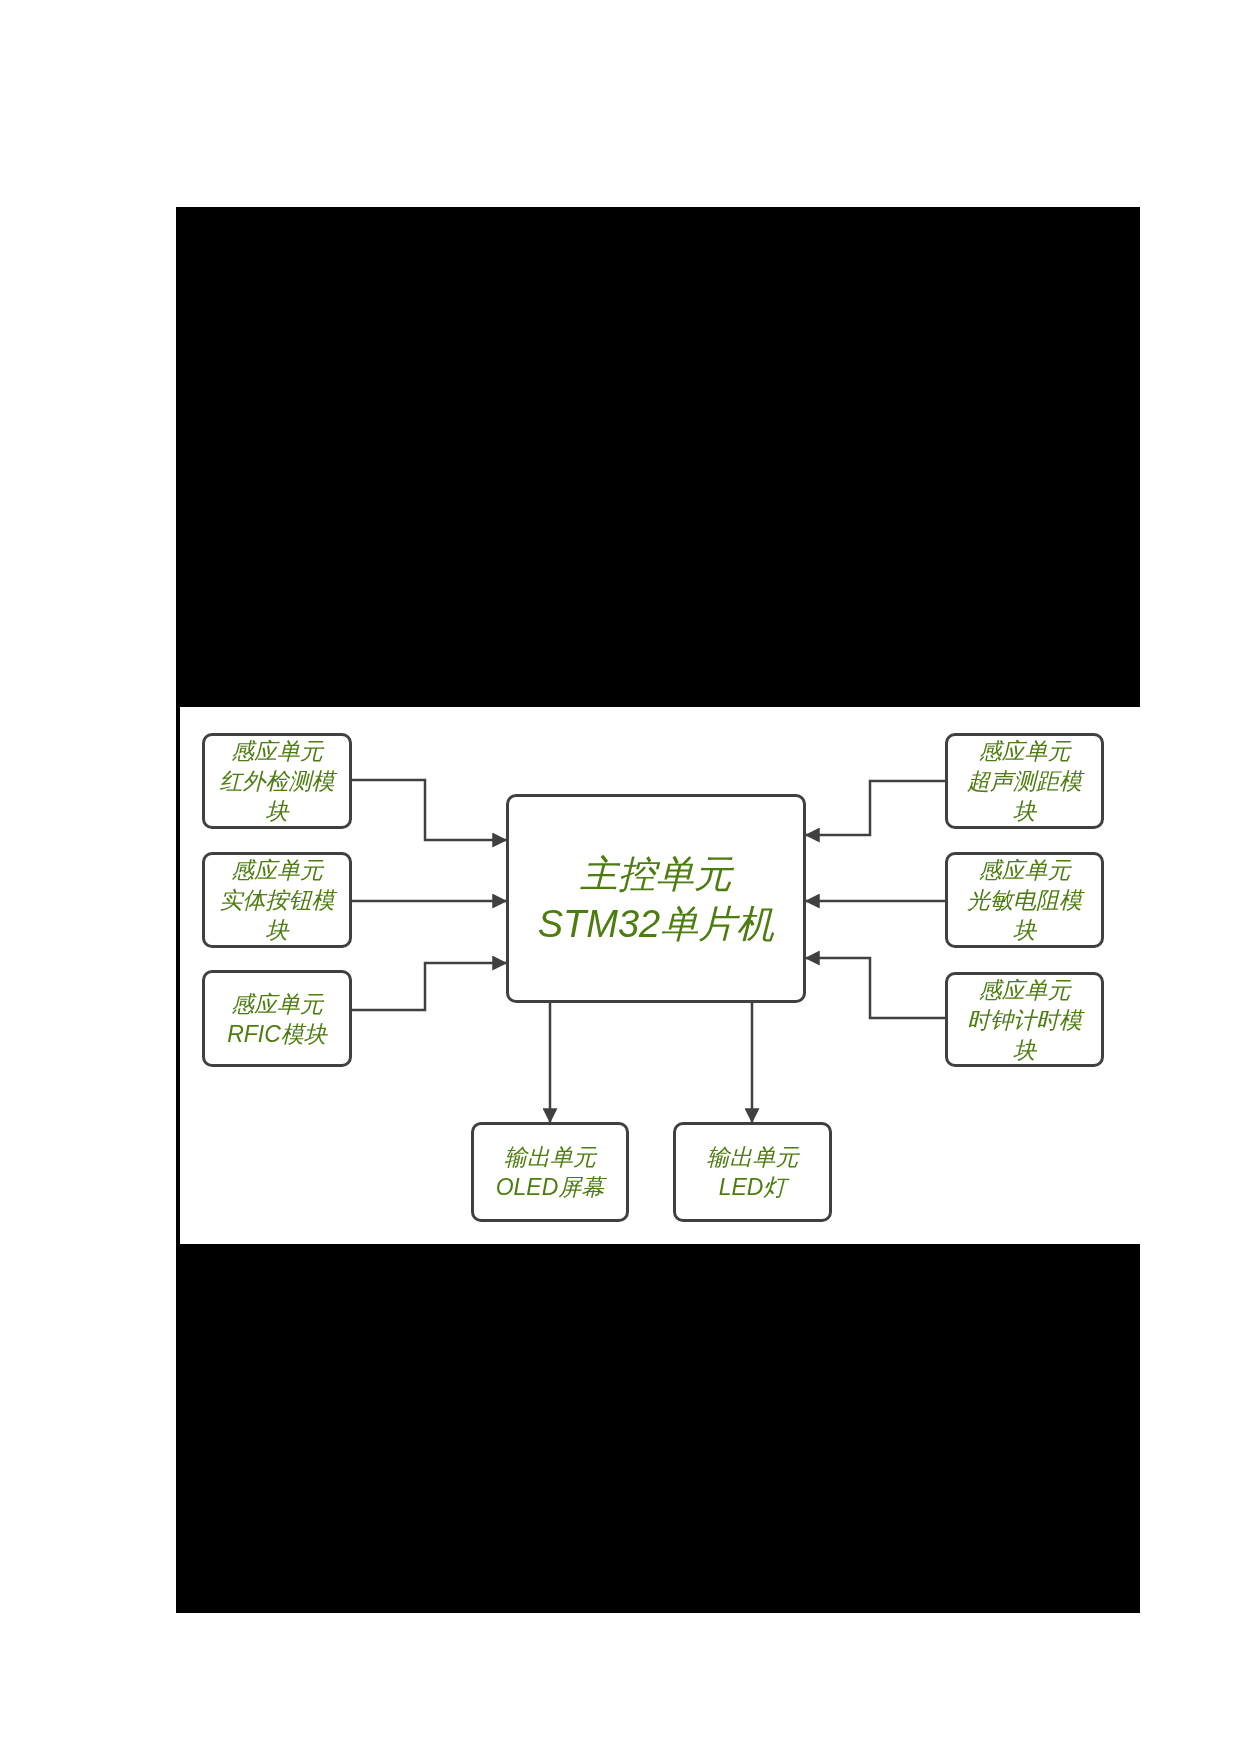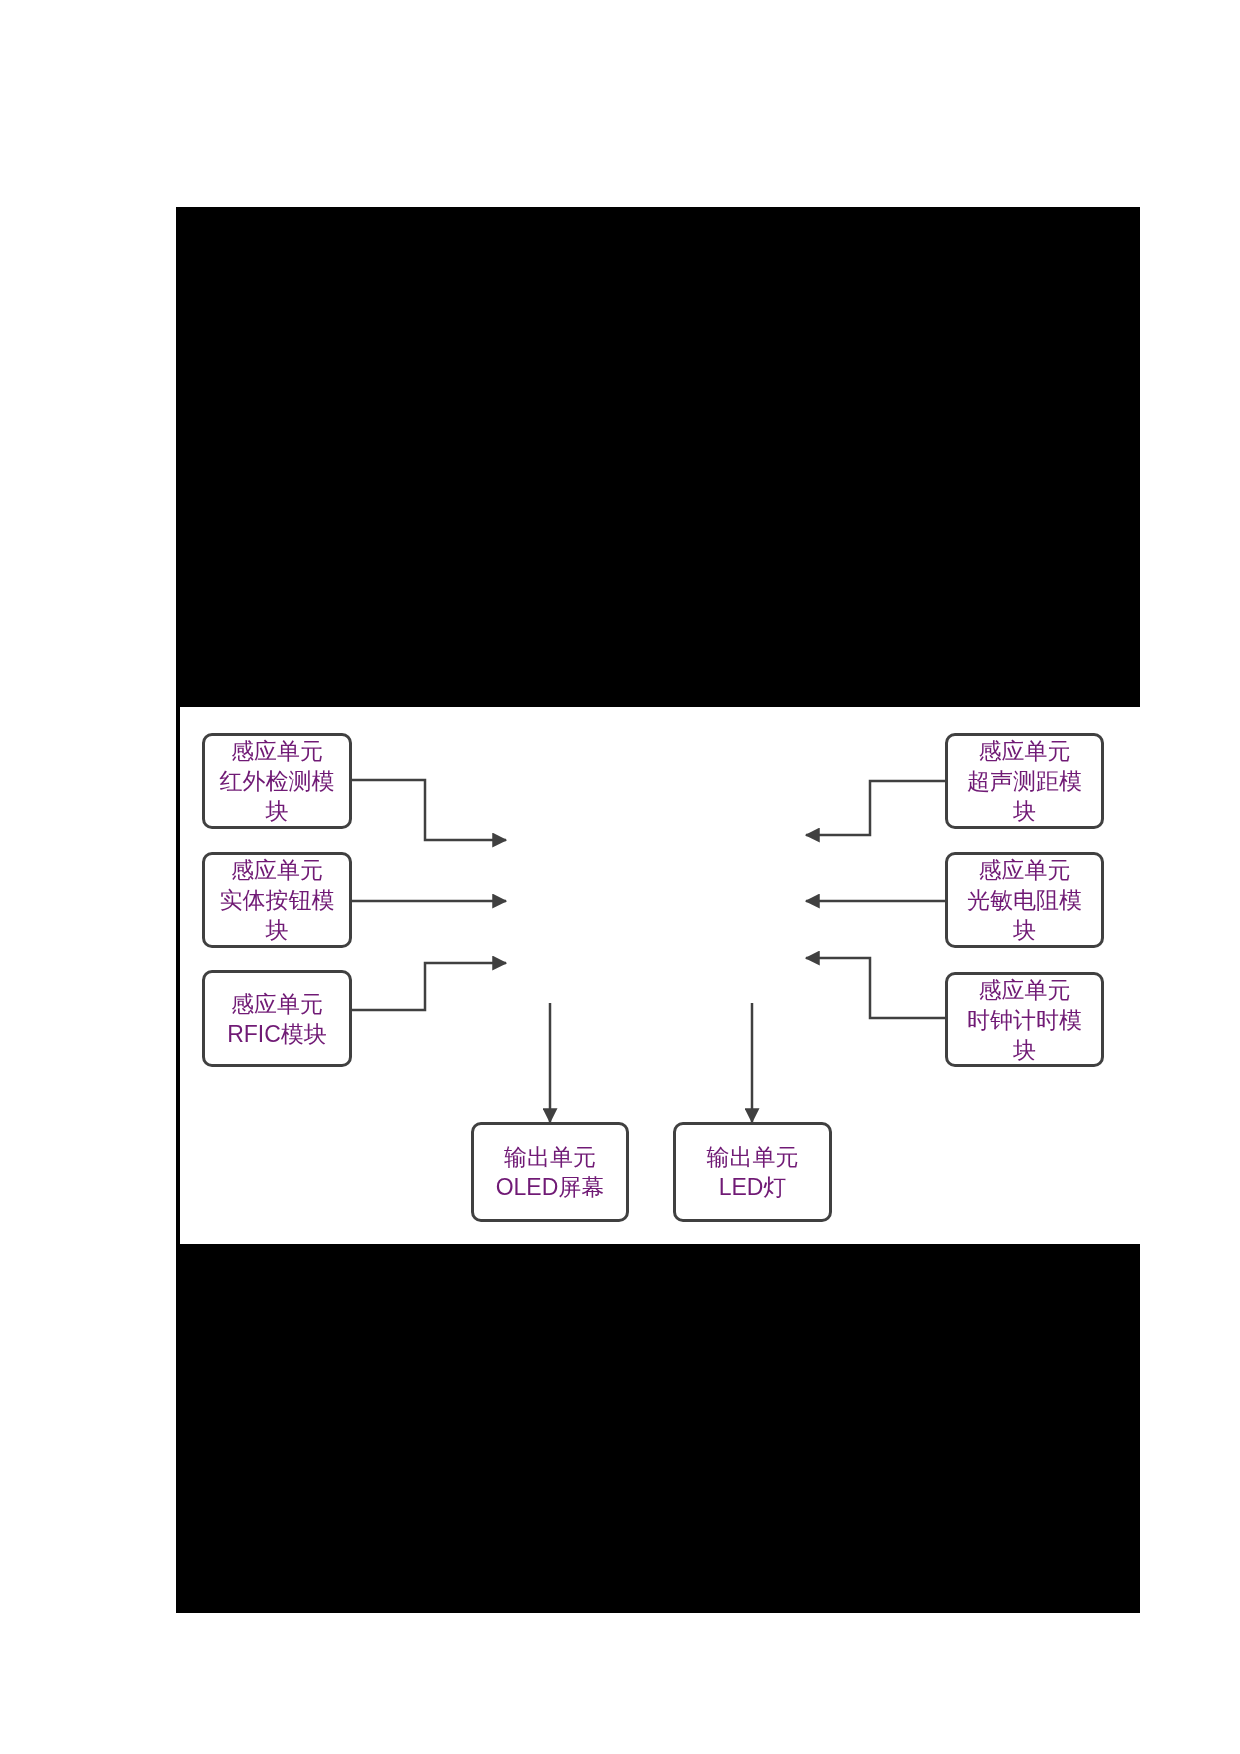--- a/index.html
+++ b/index.html
@@ -28,23 +28,24 @@
     background:#ffffff;
     border:3px solid #404040;
     border-radius:10px;
     display:flex;
     align-items:center;
     justify-content:center;
     text-align:center;
   }
   .node-label{
     white-space:pre-line;
-    color:#701a75;
+    color:#4d7c0f;
     font-size:23px;
     line-height:30px;
+    font-style:italic;
   }
   .node-mcu .node-label{
     font-size:38px;
     line-height:50px;
   }
   
   .node-infrared     {left:202px;top:733px;width:150px;height:96px;}
   .node-button       {left:202px;top:852px;width:150px;height:96px;}
   .node-rfic         {left:202px;top:970px;width:150px;height:97px;}
   
@@ -102,20 +103,24 @@
     <span class="node-label">感应单元
 实体按钮模
 块</span>
   </div>
 
   <div class="node node-rfic">
     <span class="node-label">感应单元
 RFIC模块</span>
   </div>
 
+  <div class="node node-mcu">
+    <span class="node-label">主控单元
+STM32单片机</span>
+  </div>
 
   <div class="node node-ultrasonic">
     <span class="node-label">感应单元
 超声测距模
 块</span>
   </div>
 
   <div class="node node-photoresistor">
     <span class="node-label">感应单元
 光敏电阻模

